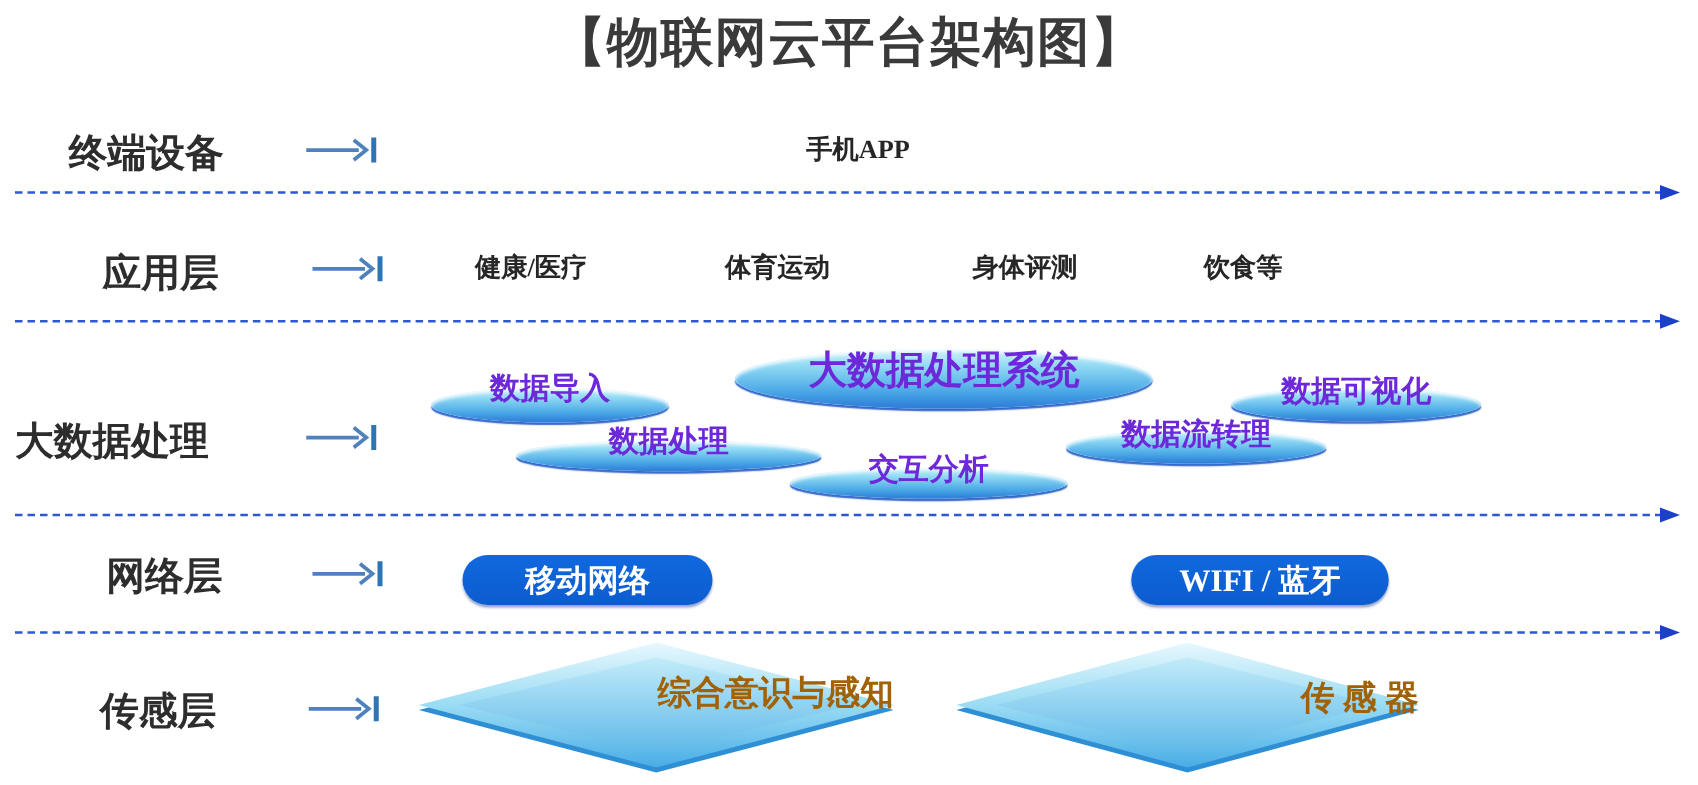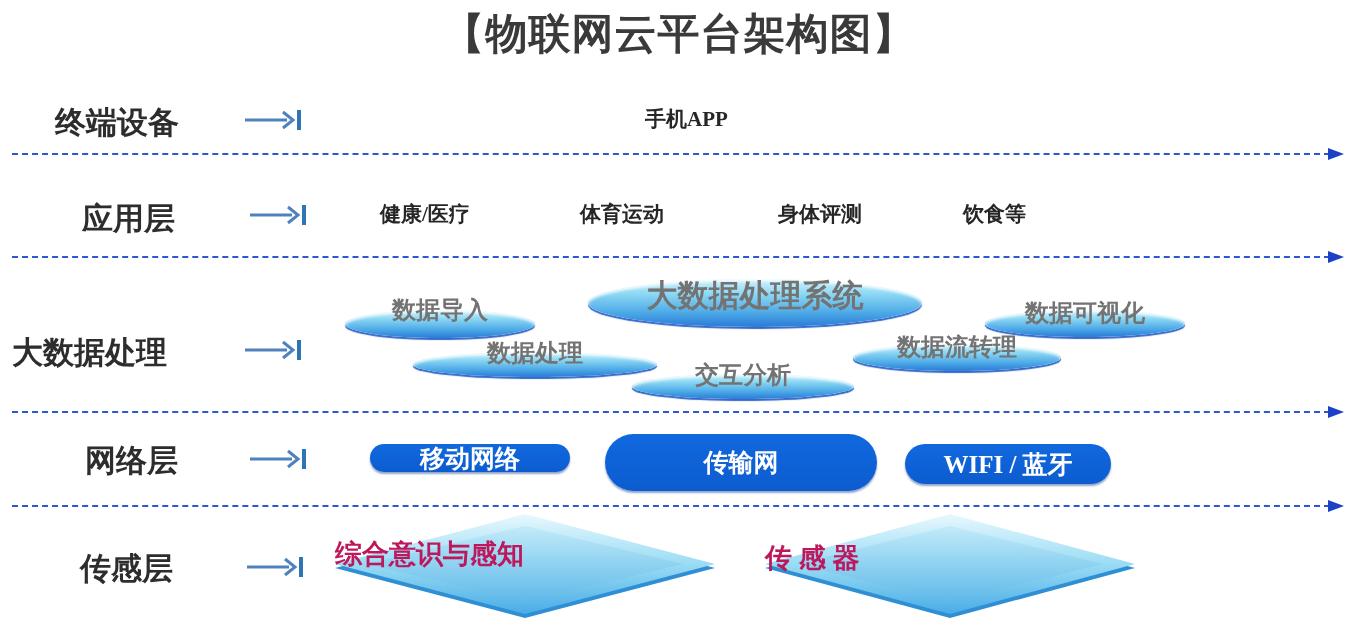--- a/index.html
+++ b/index.html
@@ -26,34 +26,34 @@
   }
   .plain-item{font-size:21px;color:#262626;font-weight:600;white-space:nowrap;}
   
   .enode{text-align:center;}
   .enode .shape{
     position:absolute;left:0;right:0;bottom:0;border-radius:50%;
     background:linear-gradient(180deg,#d4f2fc 0%,#8ed9f4 30%,#4aa7e6 72%,#2a7ad6 100%);
     box-shadow:0 2px 1px rgba(18,78,190,.85), inset 0 2px 3px rgba(255,255,255,.9);
   }
   .enode .elabel{
-    position:relative;z-index:2;font-size:24px;color:#737373;font-weight:600;white-space:nowrap;
+    position:relative;z-index:2;font-size:24px;color:#6d28d9;font-weight:600;white-space:nowrap;
   }
   .enode.big .elabel{font-size:31px;text-align:right;}
   
   .pill{
     background:linear-gradient(180deg,#1168de 0%,#0c5ccf 100%);
     color:#ffffff;display:flex;align-items:center;justify-content:center;
     font-size:25px;font-weight:600;white-space:nowrap;
     box-shadow:0 2px 2px rgba(10,50,140,.45);
   }
   
   .dia-label{
-    position:absolute;left:0;right:0;text-align:left;z-index:2;
-    font-size:27px;color:#be185d;font-weight:600;white-space:nowrap;
+    position:absolute;left:0;right:0;text-align:right;z-index:2;
+    font-size:27px;color:#a16207;font-weight:600;white-space:nowrap;
   }
 </style>
 </head>
 <body>
 
 <div id="stage">
 
   <div class="abs title">【物联网云平台架构图】</div>
 
   <div class="abs hline" style="left:12px;top:153px;width:1318px;">
@@ -126,25 +126,22 @@
   </div>
   <div class="abs enode" style="left:632px;top:359px;width:222px;height:40px;">
     <div class="shape" style="height:25px;"></div>
     <span class="elabel">交互分析</span>
   </div>
   <div class="abs enode" style="left:853px;top:331px;width:208px;height:40px;">
     <div class="shape" style="height:27px;"></div>
     <span class="elabel">数据流转理</span>
   </div>
 
-  <div class="abs pill" style="left:370px;top:444px;width:200px;height:28px;border-radius:20px;">
+  <div class="abs pill" style="left:370px;top:444px;width:200px;height:40px;border-radius:20px;">
       <span>移动网络</span>
-    </div>
-  <div class="abs pill" style="left:605px;top:434px;width:272px;height:57px;border-radius:29px;">
-      <span>传输网</span>
     </div>
   <div class="abs pill" style="left:905px;top:444px;width:206px;height:40px;border-radius:20px;">
       <span>WIFI / 蓝牙</span>
     </div>
 
   <div class="abs" style="left:335px;top:512px;width:380px;height:108px;">
     <svg width="380" height="108" viewBox="0 0 380 108">
       <defs>
         <linearGradient id="gA1" x1="0" y1="0" x2="0" y2="1">
           <stop offset="0" stop-color="#e8f8fe"></stop>

